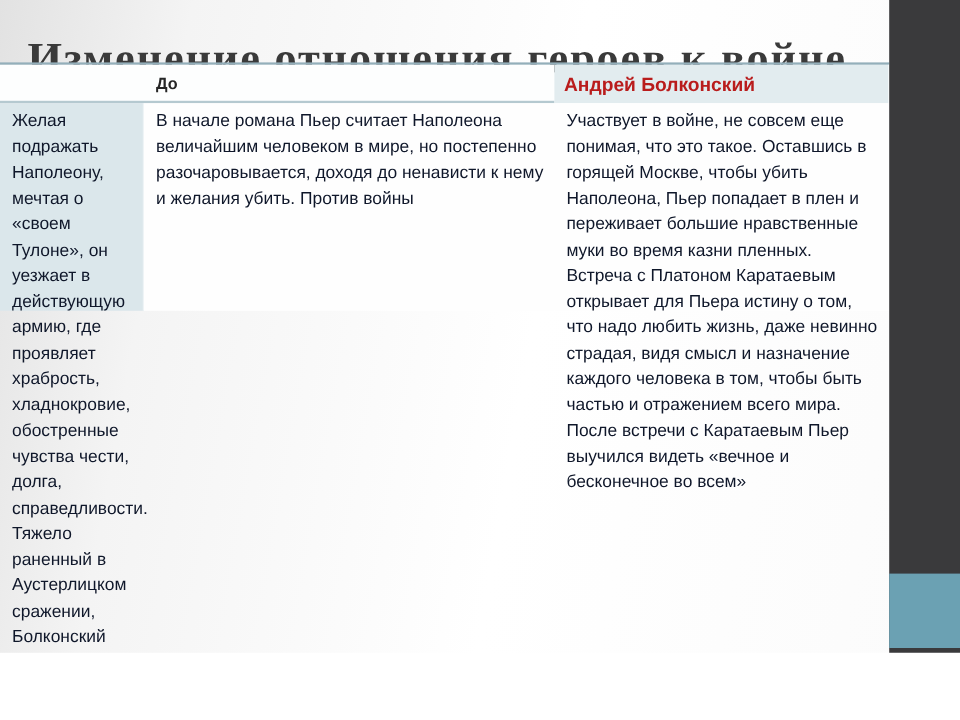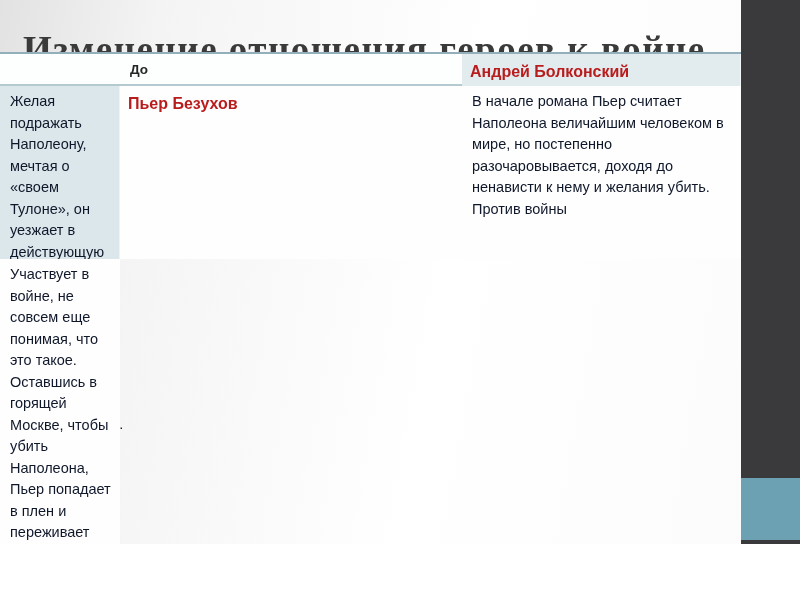--- a/index.html
+++ b/index.html
@@ -103,21 +103,20 @@
   <h1 class="slide-title">Изменение отношения героев к войне</h1>
 
   <div class="content-table">
 
     <div class="cell hdr"></div>
     <div class="cell hdr">До</div>
 
     <div class="cell row1 hero-cell">Андрей Болконский</div>
     <div class="cell row1 body-cell">Желая подражать Наполеону, мечтая о «своем Тулоне», он уезжает в действующую армию, где проявляет храбрость, хладнокровие, обостренные чувства чести, долга, справедливости. Тяжело раненный в Аустерлицком сражении, Болконский понимает тщетность своих мечтаний и ничтожество своего кумира</div>
 
-    <div class="cell row2 hero-cell">Пьер Безухов</div>
     <div class="cell row2 body-cell">В начале романа Пьер считает Наполеона величайшим человеком в мире, но постепенно разочаровывается, доходя до ненависти к нему и желания убить. Против войны</div>
     <div class="cell row2 body-cell">Участвует в войне, не совсем еще понимая, что это такое. Оставшись в горящей Москве, чтобы убить Наполеона, Пьер попадает в плен и переживает большие нравственные муки во время казни пленных. Встреча с Платоном Каратаевым открывает для Пьера истину о том, что надо любить жизнь, даже невинно страдая, видя смысл и назначение каждого человека в том, чтобы быть частью и отражением всего мира. После встречи с Каратаевым Пьер выучился видеть «вечное и бесконечное во всем»</div>
   </div>
 
   <div class="side-bar">
     <div class="accent-square"></div>
   </div>
 
 </div>
 

